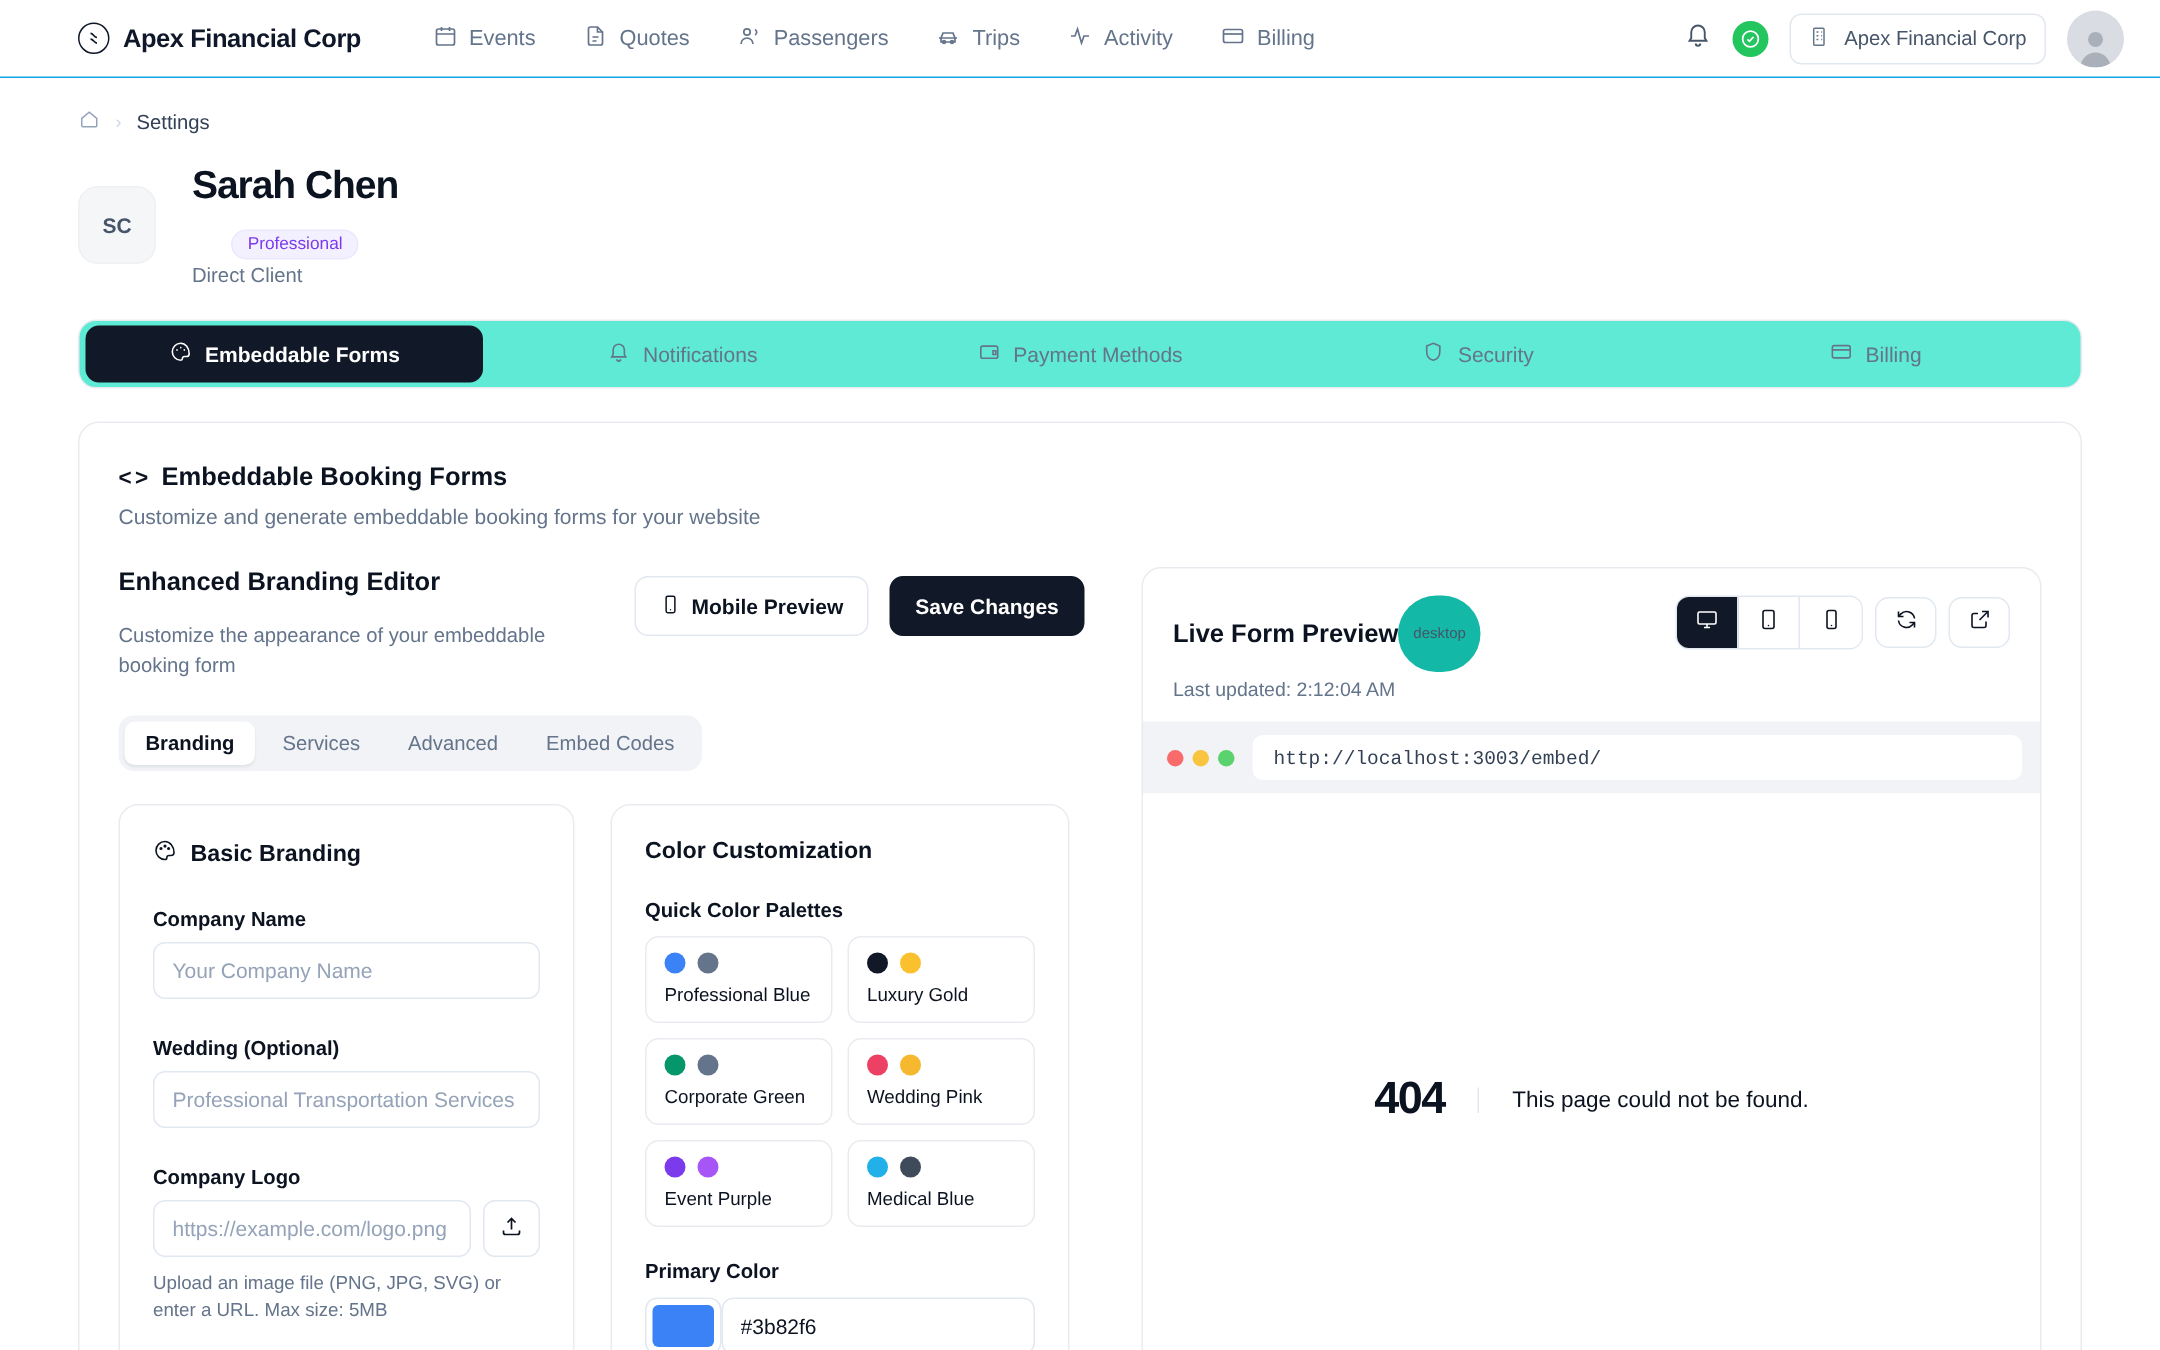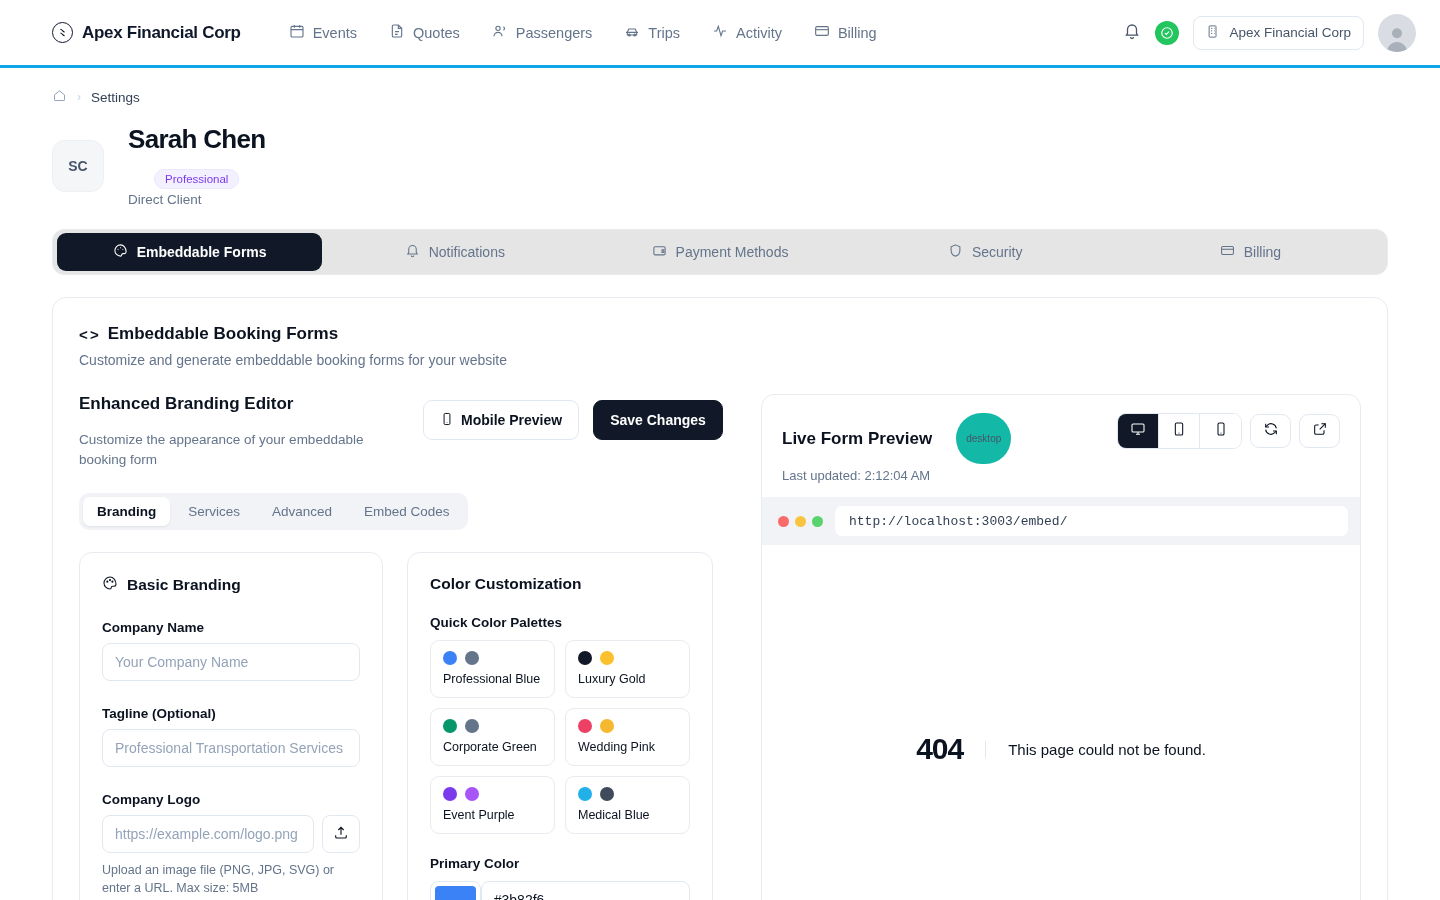--- a/index.html
+++ b/index.html
@@ -6,22 +6,22 @@
   html, body {
     width: 1440px; height: 900px;
     background: #ffffff;
     font-family: "Liberation Sans", sans-serif;
     color: #0f172a;
     overflow: hidden;
   }
 
   
   .topnav {
-    height: 68px; width: 100%;
-    border-bottom: 3px solid #0ea5e9;
+    height: 52px; width: 100%;
+    border-bottom: 1px solid #0ea5e9;
     display: flex; align-items: center;
     padding: 0 24px 0 52px;
     background: #fff;
   }
   .brand { display: flex; align-items: center; gap: 9px; }
   .brand-mark {
     width: 21px; height: 21px; border-radius: 50%;
     border: 1.6px solid #0f172a;
     display: flex; align-items: center; justify-content: center;
     font-size: 12px; font-weight: 700; color: #0f172a;
@@ -76,21 +76,21 @@
     font-size: 11.5px; font-weight: 400; color: #7c3aed;
     background: #f3f0ff; border: 1px solid #ece7fd;
     border-radius: 999px; padding: 3px 10px;
   }
   .pf-sub { font-size: 13.5px; color: #64748b; margin-top: 3px; }
 
   
   .tabbar {
     margin-top: 22px; height: 46px;
     border: 1px solid #e8ebef; border-radius: 12px;
-    background: #e5e5e5; display: flex; align-items: center;
+    background: #5eead4; display: flex; align-items: center;
     padding: 4px; gap: 0;
   }
   .tab {
     flex: 1; height: 38px; border-radius: 9px;
     display: flex; align-items: center; justify-content: center; gap: 9px;
     font-size: 14px; color: #64748b; font-weight: 500; cursor: pointer;
   }
   .tab svg { width: 15px; height: 15px; stroke: #64748b; fill: none; stroke-width: 1.7; }
   .tab.active { background: #111827; color: #fff; font-weight: 600; }
   .tab.active svg { stroke: #fff; }
@@ -182,21 +182,21 @@
     padding: 4px; cursor: pointer; background: #fff;
   }
   .color-chip div { width: 100%; height: 100%; border-radius: 4px; }
 
   
   .preview {
     border: 1px solid #e8ebef; border-radius: 13px; background: #fff;
     height: 560px; overflow: hidden; display: flex; flex-direction: column;
   }
   .pv-head { display: flex; align-items: flex-start; padding: 18px 20px 14px 20px; }
-  .pv-title-row { display: flex; align-items: center; gap: 24px; }
+  .pv-title-row { display: flex; align-items: center; gap: 0; }
   .pv-title { font-size: 17px; font-weight: 700; color: #0b1220; }
   .pv-chip {
     font-size: 10px; color: #475569; background: #14b8a6;
     border-radius: 999px; padding: 20px 10px; font-weight: 500;
   }
   .pv-sub { font-size: 13px; color: #64748b; margin-top: 4px; }
   .pv-tools { margin-left: auto; display: flex; align-items: center; gap: 8px; }
   .seg { display: flex; border: 1px solid #e2e8f0; border-radius: 9px; overflow: hidden; }
   .seg-btn {
     width: 41px; height: 34px; display: flex; align-items: center; justify-content: center;
@@ -421,21 +421,21 @@
                     <circle cx="8" cy="10" r=".8"></circle>
                     <circle cx="12" cy="7.6" r=".8"></circle>
                     <circle cx="15.6" cy="10" r=".8"></circle>
                   </svg></span>
               <span>Basic Branding</span>
             </div>
 
             <div class="field-label">Company Name</div>
             <input class="input" placeholder="Your Company Name" style="">
 
-            <div class="field-label">Tagline (Optional)</div>
+            <div class="field-label">Wedding (Optional)</div>
             <input class="input" placeholder="Professional Transportation Services" style="">
 
             <div class="field-label">Company Logo</div>
             <div class="input-row">
               <input class="input" placeholder="https://example.com/logo.png" style="">
               <div class="icon-btn">
                 <span><svg viewBox="0 0 24 24">
                       <path d="M12 16V5M8 9l4-4 4 4"></path>
                       <path d="M4 17v2a2 2 0 002 2h12a2 2 0 002-2v-2"></path>
                     </svg></span>

